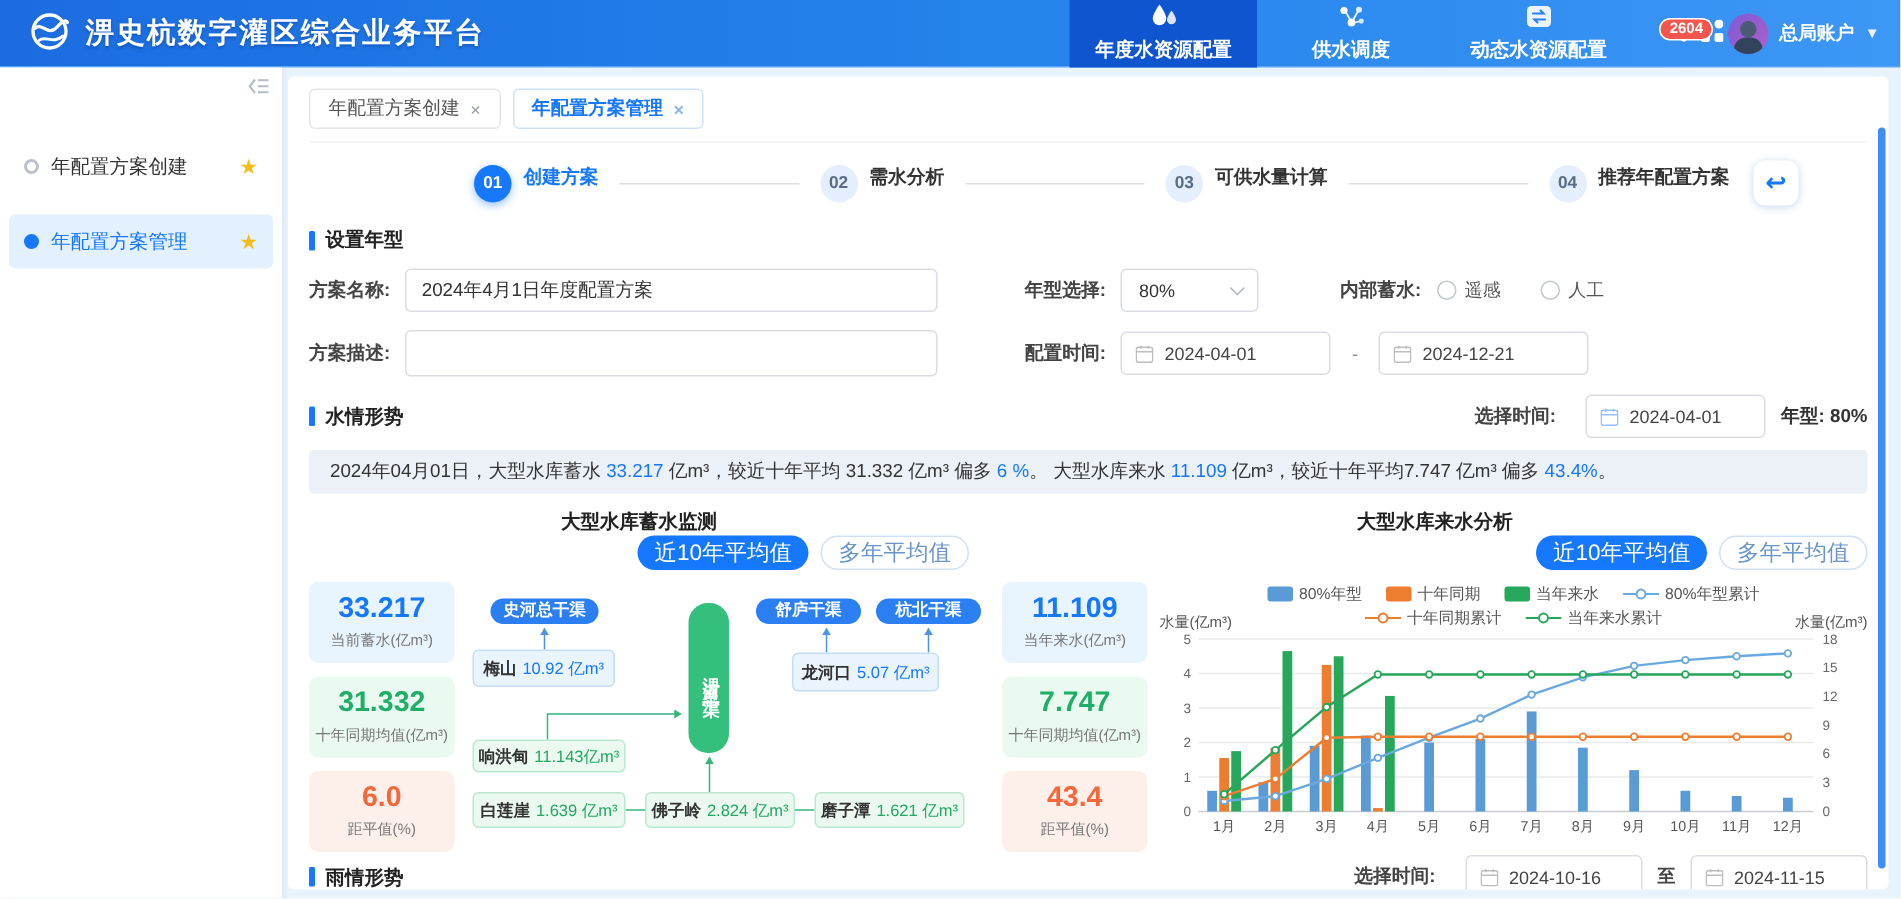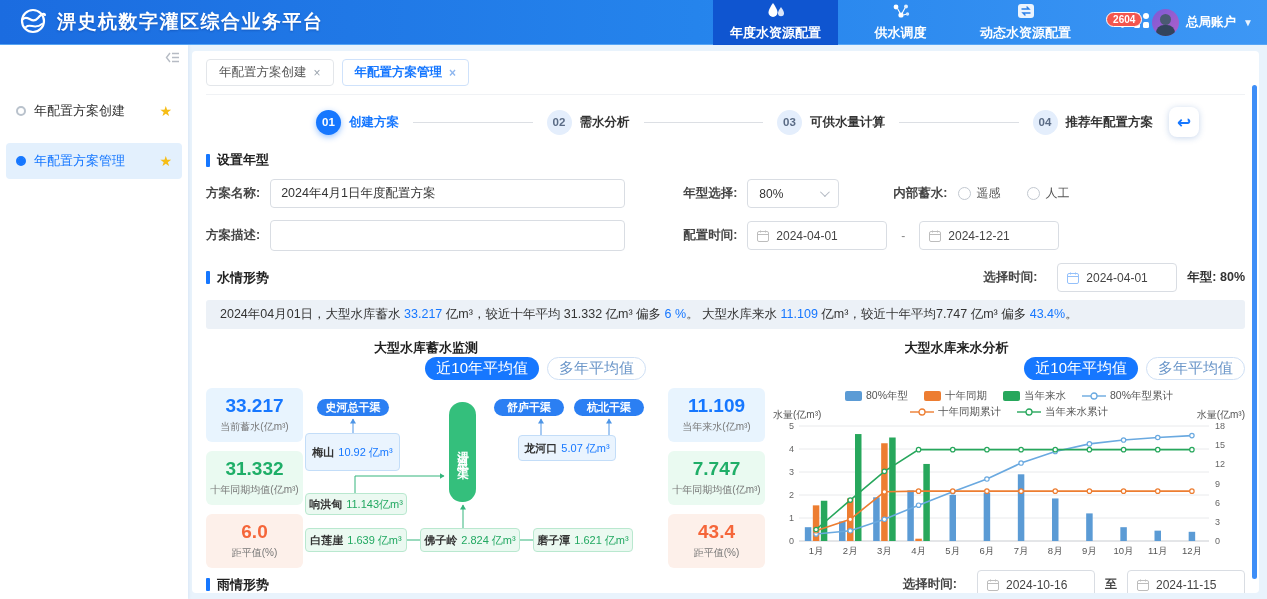--- a/index.html
+++ b/index.html
@@ -37,21 +37,21 @@
 
   
   .tab-bar { display:flex; gap:8px; padding-bottom:8px; border-bottom:1px solid #f0f2f5; }
   .tab { height:27px; display:flex; align-items:center; gap:7px; padding:0 12px; border:1px solid #e3e6ea; border-radius:4px; color:#555; font-size:12.5px; cursor:pointer; background:#fff;}
   .tab.active { color:#1677ff; border-color:#cfe2fb; font-weight:bold; }
   .tab .x { color:#9aa3ad; font-size:12px; cursor:pointer; }
   .tab.active .x { color:#8fb7ef; }
 
   
   .steps { display:flex; align-items:center; padding:12px 46px 10px 110px; }
-  .step { display:flex; align-items:center; gap:8px; cursor:pointer; }
+  .step { display:flex; gap:8px; cursor:pointer; }
   .step-num { width:25px; height:25px; border-radius:50%; background:#e4eefc; color:#5a6b85; font-size:11.5px; font-weight:bold; display:flex; align-items:center; justify-content:center; }
   .step.active .step-num { background:#1677ff; color:#fff; box-shadow:0 2px 6px rgba(22,119,255,.45); }
   .step-label { font-size:12.5px; font-weight:bold; color:#333; white-space:nowrap; }
   .step.active .step-label { color:#1677ff; }
   .step-line { flex:1; height:1px; background:#dcdfe4; margin:0 14px; }
   .undo-btn { width:30px; height:30px; border-radius:8px; background:#fff; box-shadow:0 1px 6px rgba(30,90,180,.25); display:flex; align-items:center; justify-content:center; color:#1677ff; font-size:17px; font-weight:bold; cursor:pointer; margin-left:16px; }
 
   
   .section-title { display:flex; align-items:center; font-size:13px; font-weight:bold; color:#222; margin:4px 0 10px; }
   .section-title::before { content:""; width:4px; height:13px; background:#1677ff; border-radius:1px; margin-right:7px; }
@@ -89,21 +89,21 @@
   .panel-body { display:flex; }
   .stats-col { width:97px; display:flex; flex-direction:column; gap:9px; flex:0 0 97px;}
   .stat-card { border-radius:6px; text-align:center; padding:7px 2px 8px; }
   .stat-card .v { font-size:19px; font-weight:bold; }
   .stat-card .l { font-size:10px; color:#777; margin-top:3px; }
   .st-blue { background:#e8f4fe; } .st-blue .v{ color:#1677ff; }
   .st-green { background:#eafaf1; } .st-green .v{ color:#1fae68; }
   .st-orange { background:#fdf0ea; } .st-orange .v{ color:#f5663a; }
 
   
-  .diagram { position:relative; flex:1; height:172px; }
+  .diagram { position:relative; flex:1; margin-left:10px; height:172px; }
   .diagram svg.links { position:absolute; left:0; top:0; }
   .canal-pill { position:absolute; background:#2b7ff3; color:#fff; font-size:11px; font-weight:bold; height:17px; line-height:17px; text-align:center; border-radius:9px; }
   .main-canal { position:absolute; background:#34bf7c; color:#fff; border-radius:13px; display:flex; align-items:center; justify-content:center; writing-mode:vertical-rl; letter-spacing:4px; font-size:11.5px; font-weight:bold; }
   .res-box { position:absolute; border-radius:4px; font-size:11px; display:flex; align-items:center; justify-content:center; gap:4px; white-space:nowrap; }
   .res-box .n { font-weight:bold; color:#333; }
   .res-blue { background:#eaf4fe; border:1px solid #c3ddf8; } .res-blue .val { color:#1677ff; }
   .res-green { background:#ebf9f1; border:1px solid #b9e8cf; } .res-green .val { color:#21a861; }
 
   
   .chart-wrap { flex:1; margin-left:8px; position:relative; }
@@ -340,21 +340,21 @@
               <path d="M306,47 L306,31" stroke="#4e95e6" fill="none" marker-end="url(#ab)"></path>
               <path d="M52,105 L52,88 L141,88" stroke="#35b57c" fill="none" marker-end="url(#ag)"></path>
               <path d="M104,152 L117,152" stroke="#35b57c" fill="none"></path>
               <path d="M230,152 L217,152" stroke="#35b57c" fill="none"></path>
               <path d="M160,140 L160,117" stroke="#35b57c" fill="none" marker-end="url(#ag)"></path>
             </svg>
             <div class="canal-pill" style="left:14px;top:11px;width:72px">史河总干渠</div>
             <div class="canal-pill" style="left:191px;top:11px;width:70px">舒庐干渠</div>
             <div class="canal-pill" style="left:271px;top:11px;width:70px">杭北干渠</div>
             <div class="main-canal" style="left:146px;top:14px;width:27px;height:100px">淠河总干渠</div>
-            <div class="res-box res-blue" style="left:2px;top:45px;width:95px;height:38px">
+            <div class="res-box res-blue" style="left:2px;top:45px;width:95px;height:25px">
                 <span class="n">梅山</span>
                 <span class="val">10.92 亿m³</span>
               </div>
             <div class="res-box res-blue" style="left:215px;top:47px;width:98px;height:26px">
                 <span class="n">龙河口</span>
                 <span class="val">5.07 亿m³</span>
               </div>
             <div class="res-box res-green" style="left:2px;top:105px;width:102px;height:22px">
                 <span class="n">响洪甸</span>
                 <span class="val">11.143亿m³</span>

